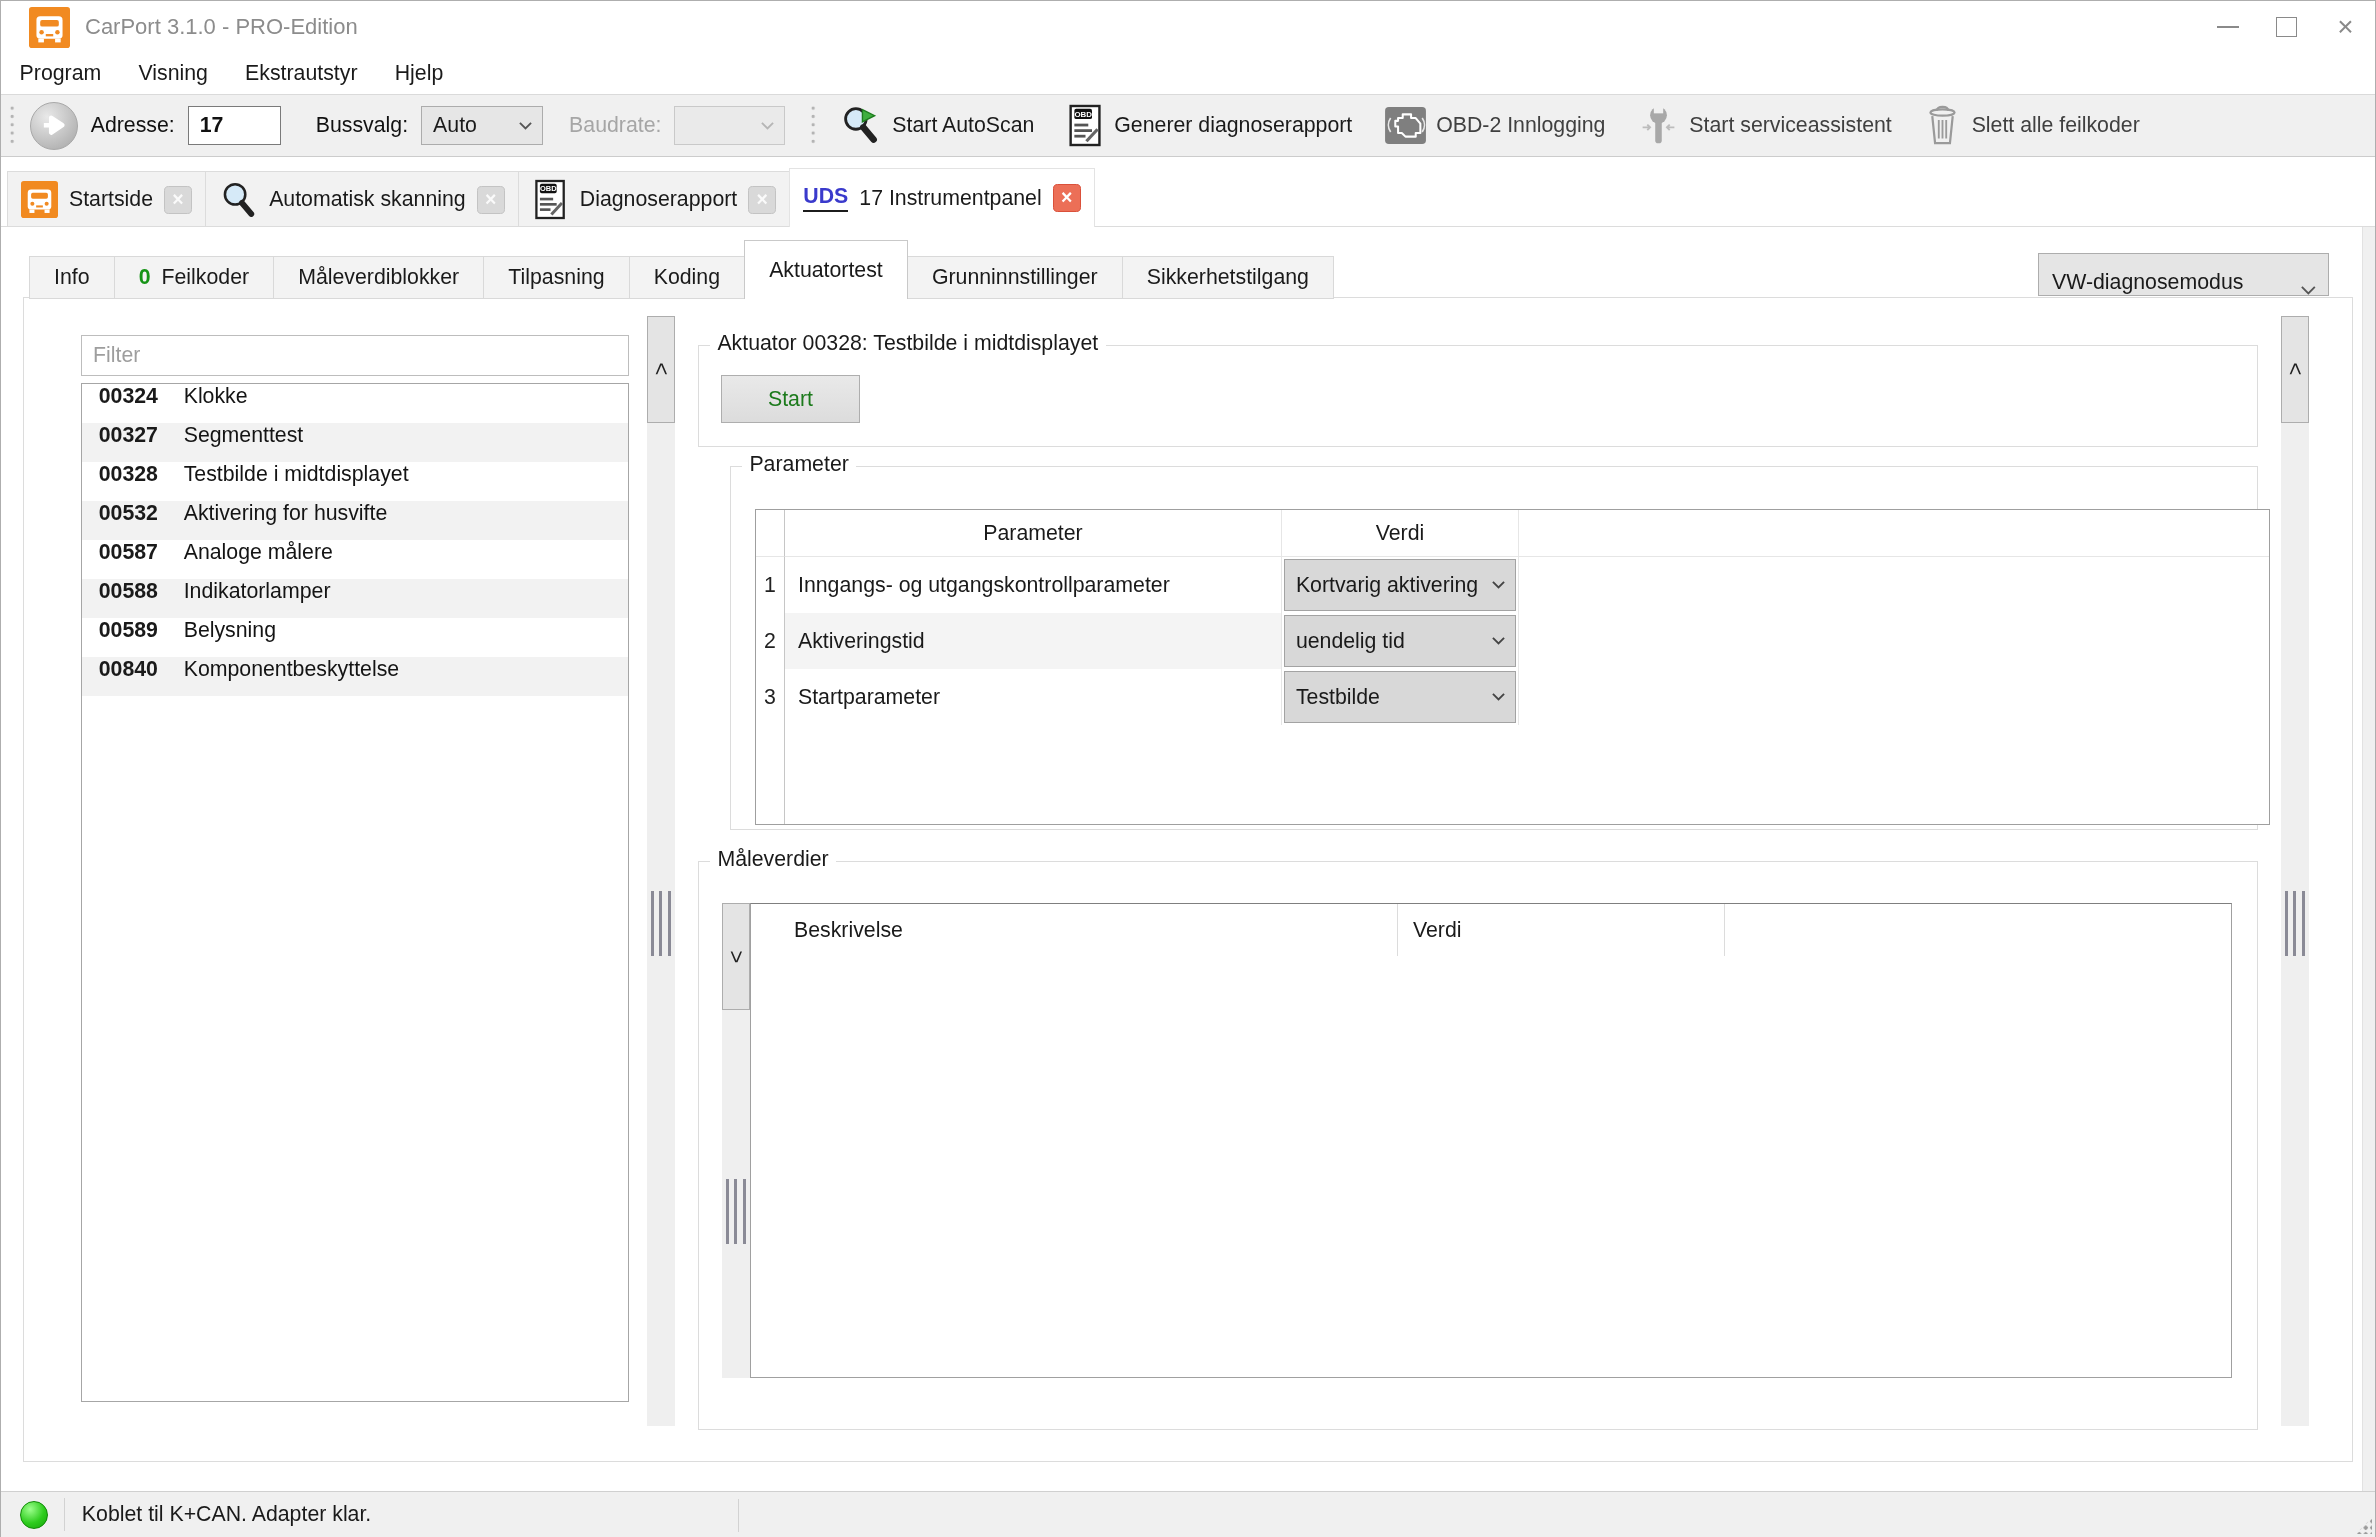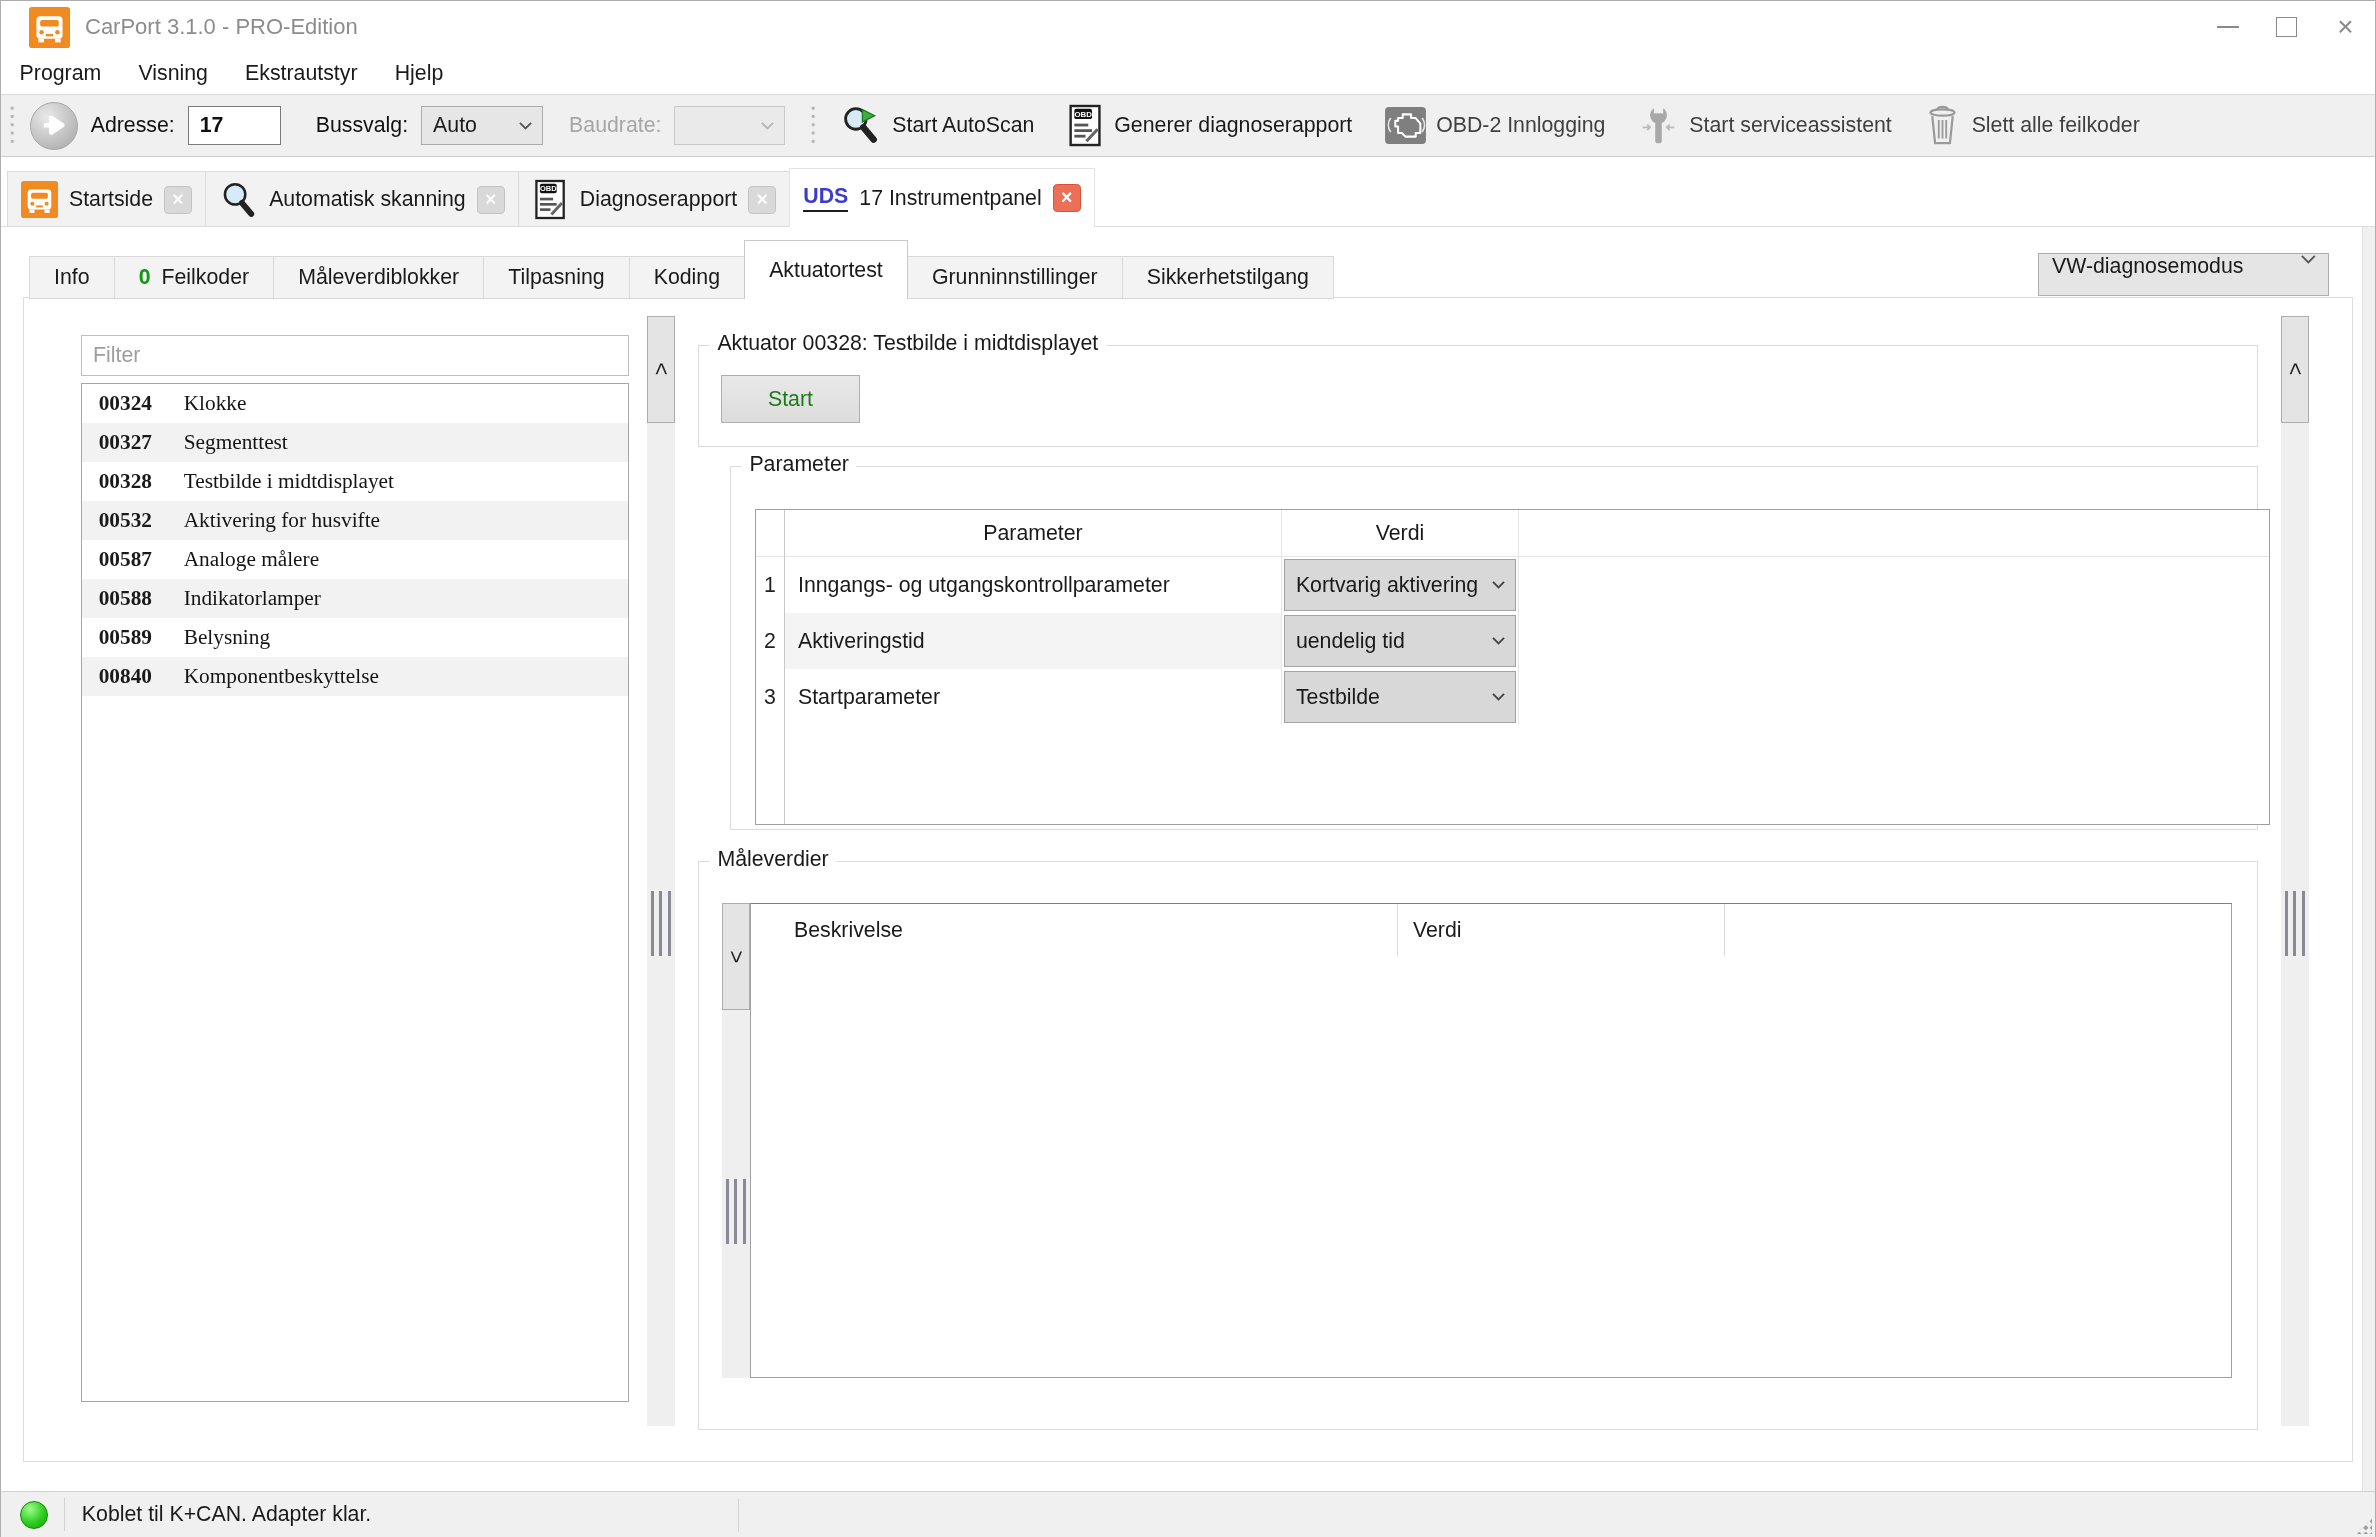--- a/index.html
+++ b/index.html
@@ -52,29 +52,29 @@
   
   .main { flex:1 1 auto; background:#fff; position:relative; }
   .right-edge-band { position:absolute; right:0; top:0; bottom:0; width:13px; background:#f0f0f0; border-left:0.9px solid #e2e2e2; }
 
   .subtab-row { position:absolute; top:13px; left:28px; height:59px; display:flex; align-items:flex-end; z-index:4; }
   .subtab { height:43px; background:#f3f3f3; border:0.9px solid #d9d9d9; display:flex; align-items:center; padding:0 24px; margin-right:-0.9px; white-space:nowrap; }
   .subtab.active { height:59px; background:#fff; border-color:#c9c9c9; border-bottom:none; z-index:5; position:relative; }
   .subtab.active::after { content:""; position:absolute; left:0; right:0; bottom:-1.9px; height:2.8px; background:#fff; }
   .count-green { color:#169416; font-weight:bold; margin-right:11px; }
 
-  .mode-select { position:absolute; top:26px; right:46px; width:291px; height:43px; background:#e5e5e5; border:0.9px solid #adadad; display:flex; align-items:flex-start; justify-content:space-between; padding:0 11px 0 13px; z-index:4; }
+  .mode-select { position:absolute; top:26px; right:46px; width:291px; height:43px; background:#e5e5e5; border:0.9px solid #adadad; display:flex; align-items:flex-end; justify-content:space-between; padding:0 11px 0 13px; z-index:4; }
 
   .page { position:absolute; left:22px; right:22px; top:70px; bottom:29px; border:0.9px solid #dcdcdc; background:#fff; }
 
   
   .filter-input { position:absolute; left:57px; top:37px; width:548px; height:41px; border:0.9px solid #bdbdbd; font-family:inherit; font-size:21.3px; padding:0 11px; color:#111; }
   .filter-input::placeholder { color:#9e9e9e; }
   .act-list { position:absolute; left:57px; top:85px; width:548px; bottom:59px; border:0.9px solid #a6a6a6; background:#fff; overflow:hidden; }
-  .act-row { height:39px; display:flex; align-items:center; padding-left:16.7px;font-family:Liberation Serif, serif; }
+  .act-row { height:39px; display:flex; align-items:flex-start; padding-left:16.7px; }
   .act-row:nth-child(even) { background:#f2f2f2; }
   .act-code { font-weight:bold; width:85px; flex:0 0 auto; }
   .act-name { color:#141414; }
 
   
   .vsplit { position:absolute; width:28px; background:#efefef; }
   .vsplit.leftpos  { left:623px; top:17.6px; bottom:35px; }
   .vsplit.rightpos { left:2257px; top:17.6px; bottom:35px; }
   .collapse-btn { width:28px; height:107px; background:#e4e4e4; border:0.9px solid #adadad; display:flex; align-items:center; justify-content:center; }
   .collapse-btn span { transform:rotate(90deg); font-size:22px; color:#222; }

